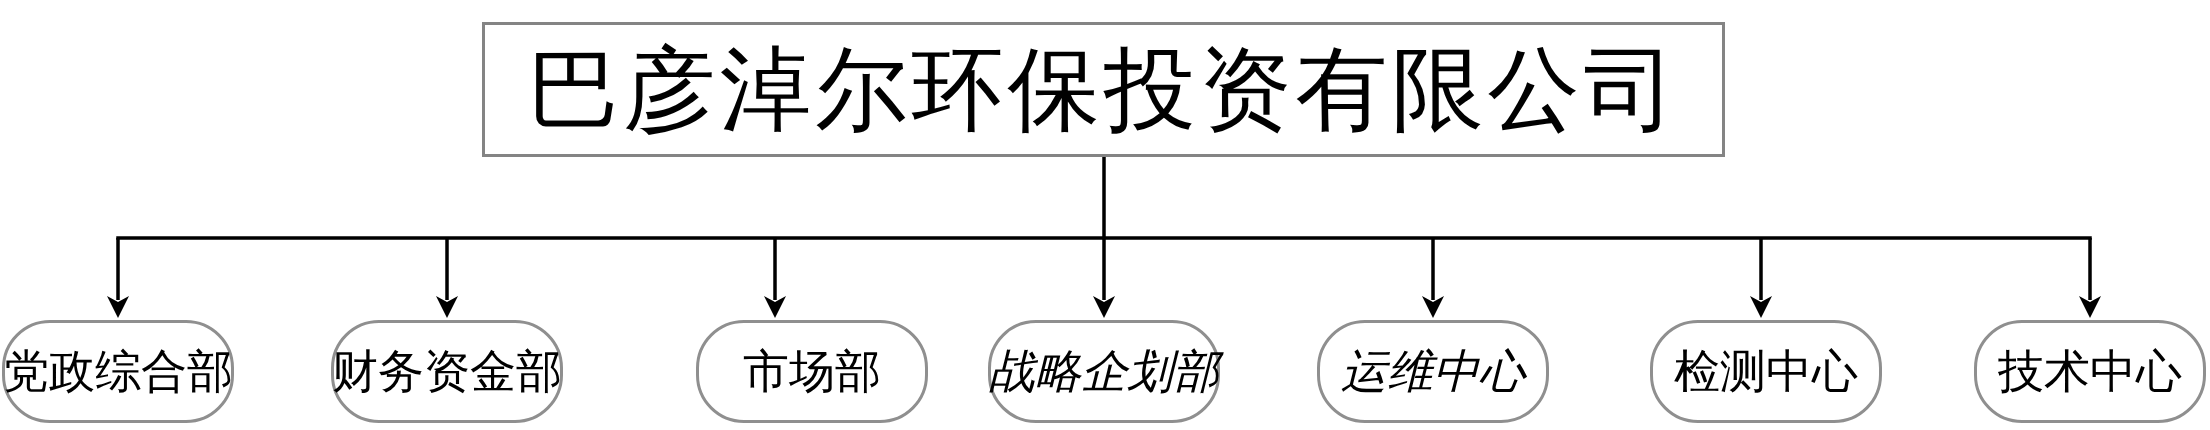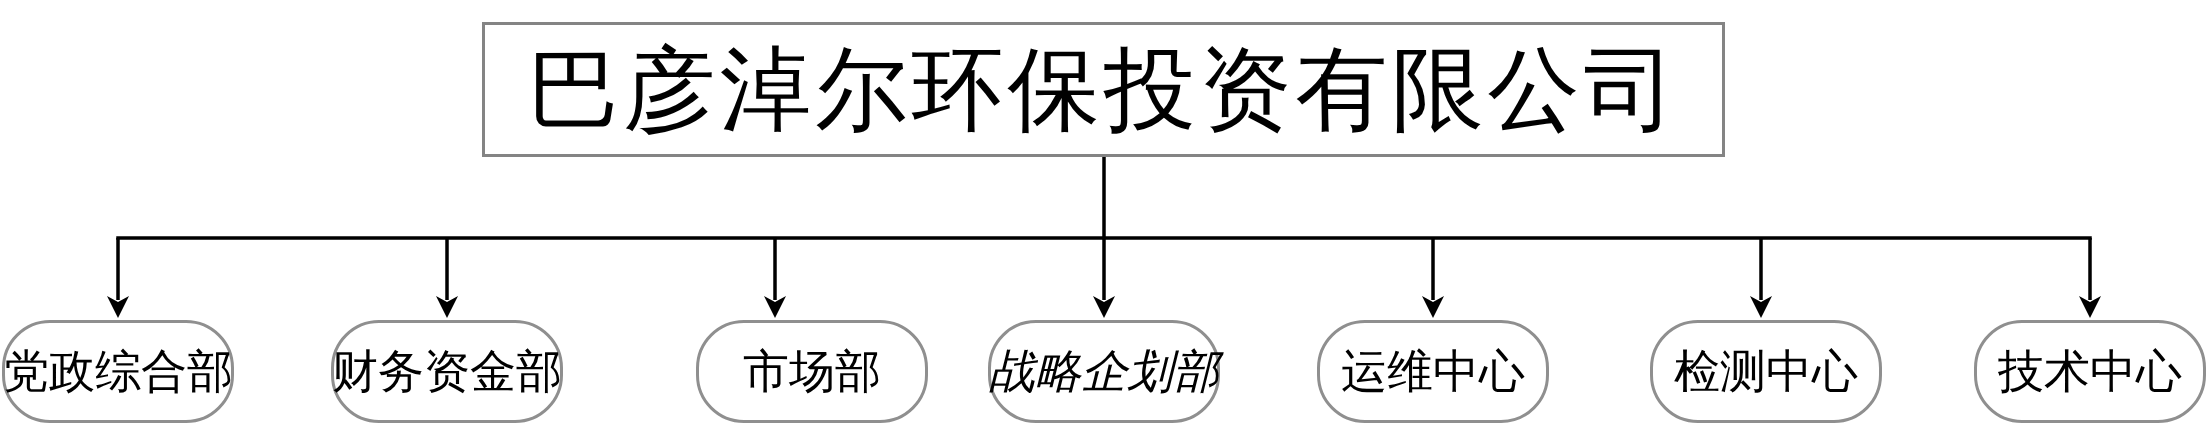--- a/index.html
+++ b/index.html
@@ -53,21 +53,21 @@
     display: flex;
     align-items: center;
     justify-content: center;
     font-size: 46px;
     white-space: nowrap;
   }
   .dept-node.d0 { left: 2px; }
   .dept-node.d1 { left: 331px; justify-content: center; }
   .dept-node.d2 { left: 696px; }
   .dept-node.d3 { left: 988px; font-style: italic; }
-  .dept-node.d4 { left: 1317px; }
+  .dept-node.d4 { left: 1317px; font-style: italic; }
   .dept-node.d5 { left: 1650px; }
   .dept-node.d6 { left: 1974px; }
 </style>
 </head>
 <body>
 
 <div class="stage">
 
   <svg class="connectors" viewBox="0 0 2210 430" xmlns="http://www.w3.org/2000/svg">
 

